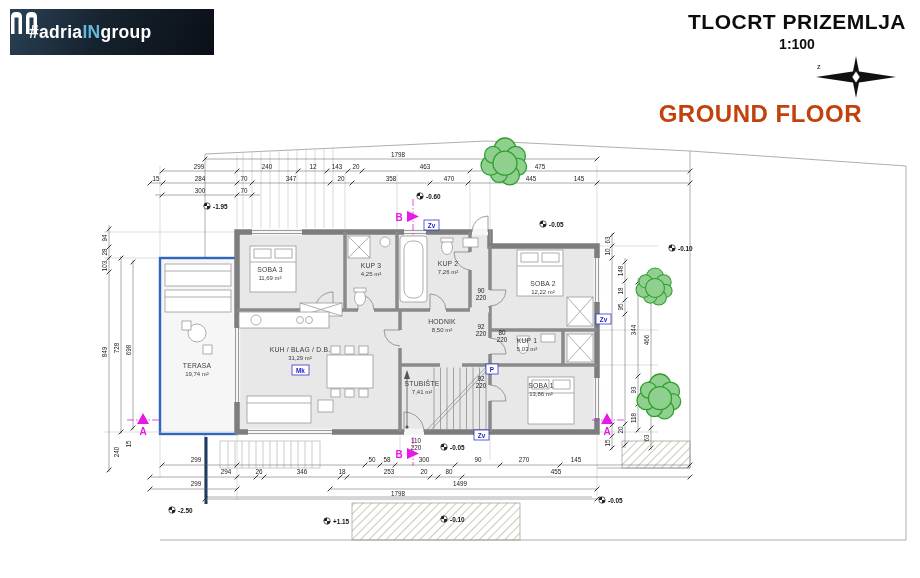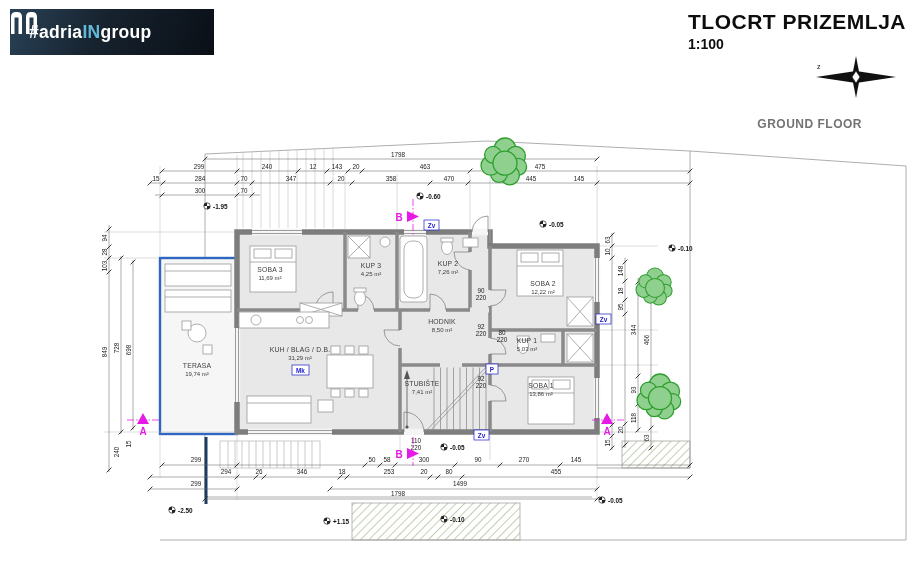--- a/index.html
+++ b/index.html
@@ -11,25 +11,25 @@
   .room{font-size:6.8px;fill:#3c3c3c;text-anchor:middle;letter-spacing:.2px;}
   .area{font-size:6px;fill:#3c3c3c;text-anchor:middle;}
   .lvl{font-size:6.4px;fill:#111;font-weight:bold;text-anchor:start;}
   .tag{font-size:6.4px;fill:#1c1ccc;font-weight:bold;text-anchor:middle;}
   .sec{font-size:10px;fill:#e619e6;font-weight:bold;text-anchor:middle;}
   .logo{position:absolute;left:10px;top:9px;width:204px;height:46px;
         background:linear-gradient(115deg,#2a4257 0%,#16222e 45%,#0a0f16 100%);
         display:flex;align-items:center;gap:9px;padding:0 10px;box-sizing:border-box;}
   .logo-text{color:#fff;font-size:17.5px;font-weight:bold;letter-spacing:.3px;white-space:nowrap;}
   .logo-accent{color:#62b8d8;text-align:right;}
-  .titleblock{position:absolute;top:10px;right:14px;text-align:left;color:#0d0d0d;}
+  .titleblock{position:absolute;top:10px;right:14px;text-align:center;color:#0d0d0d;}
   .tb-title{font-size:21px;font-weight:bold;letter-spacing:.5px;}
   .tb-scale{font-size:14px;font-weight:bold;margin-top:2px;}
   .compass{position:absolute;top:54px;right:104px;}
-  .tb-floor{position:absolute;top:117px;right:58px;font-size:12px;font-weight:bold;letter-spacing:.5px;color:#737373;}
+  .tb-floor{position:absolute;top:100px;right:58px;font-size:24px;font-weight:bold;letter-spacing:.5px;color:#c2410c;}
 </style>
 </head>
 <body>
 
 <svg width="920" height="578" viewBox="0 0 920 578">
   <defs>
     <pattern id="hatch" width="6" height="6" patternUnits="userSpaceOnUse" patternTransform="rotate(45)">
       <line x1="0" y1="0" x2="0" y2="6" stroke="#a3b38a" stroke-width="1.3"></line>
     </pattern>
     <g id="tk">

